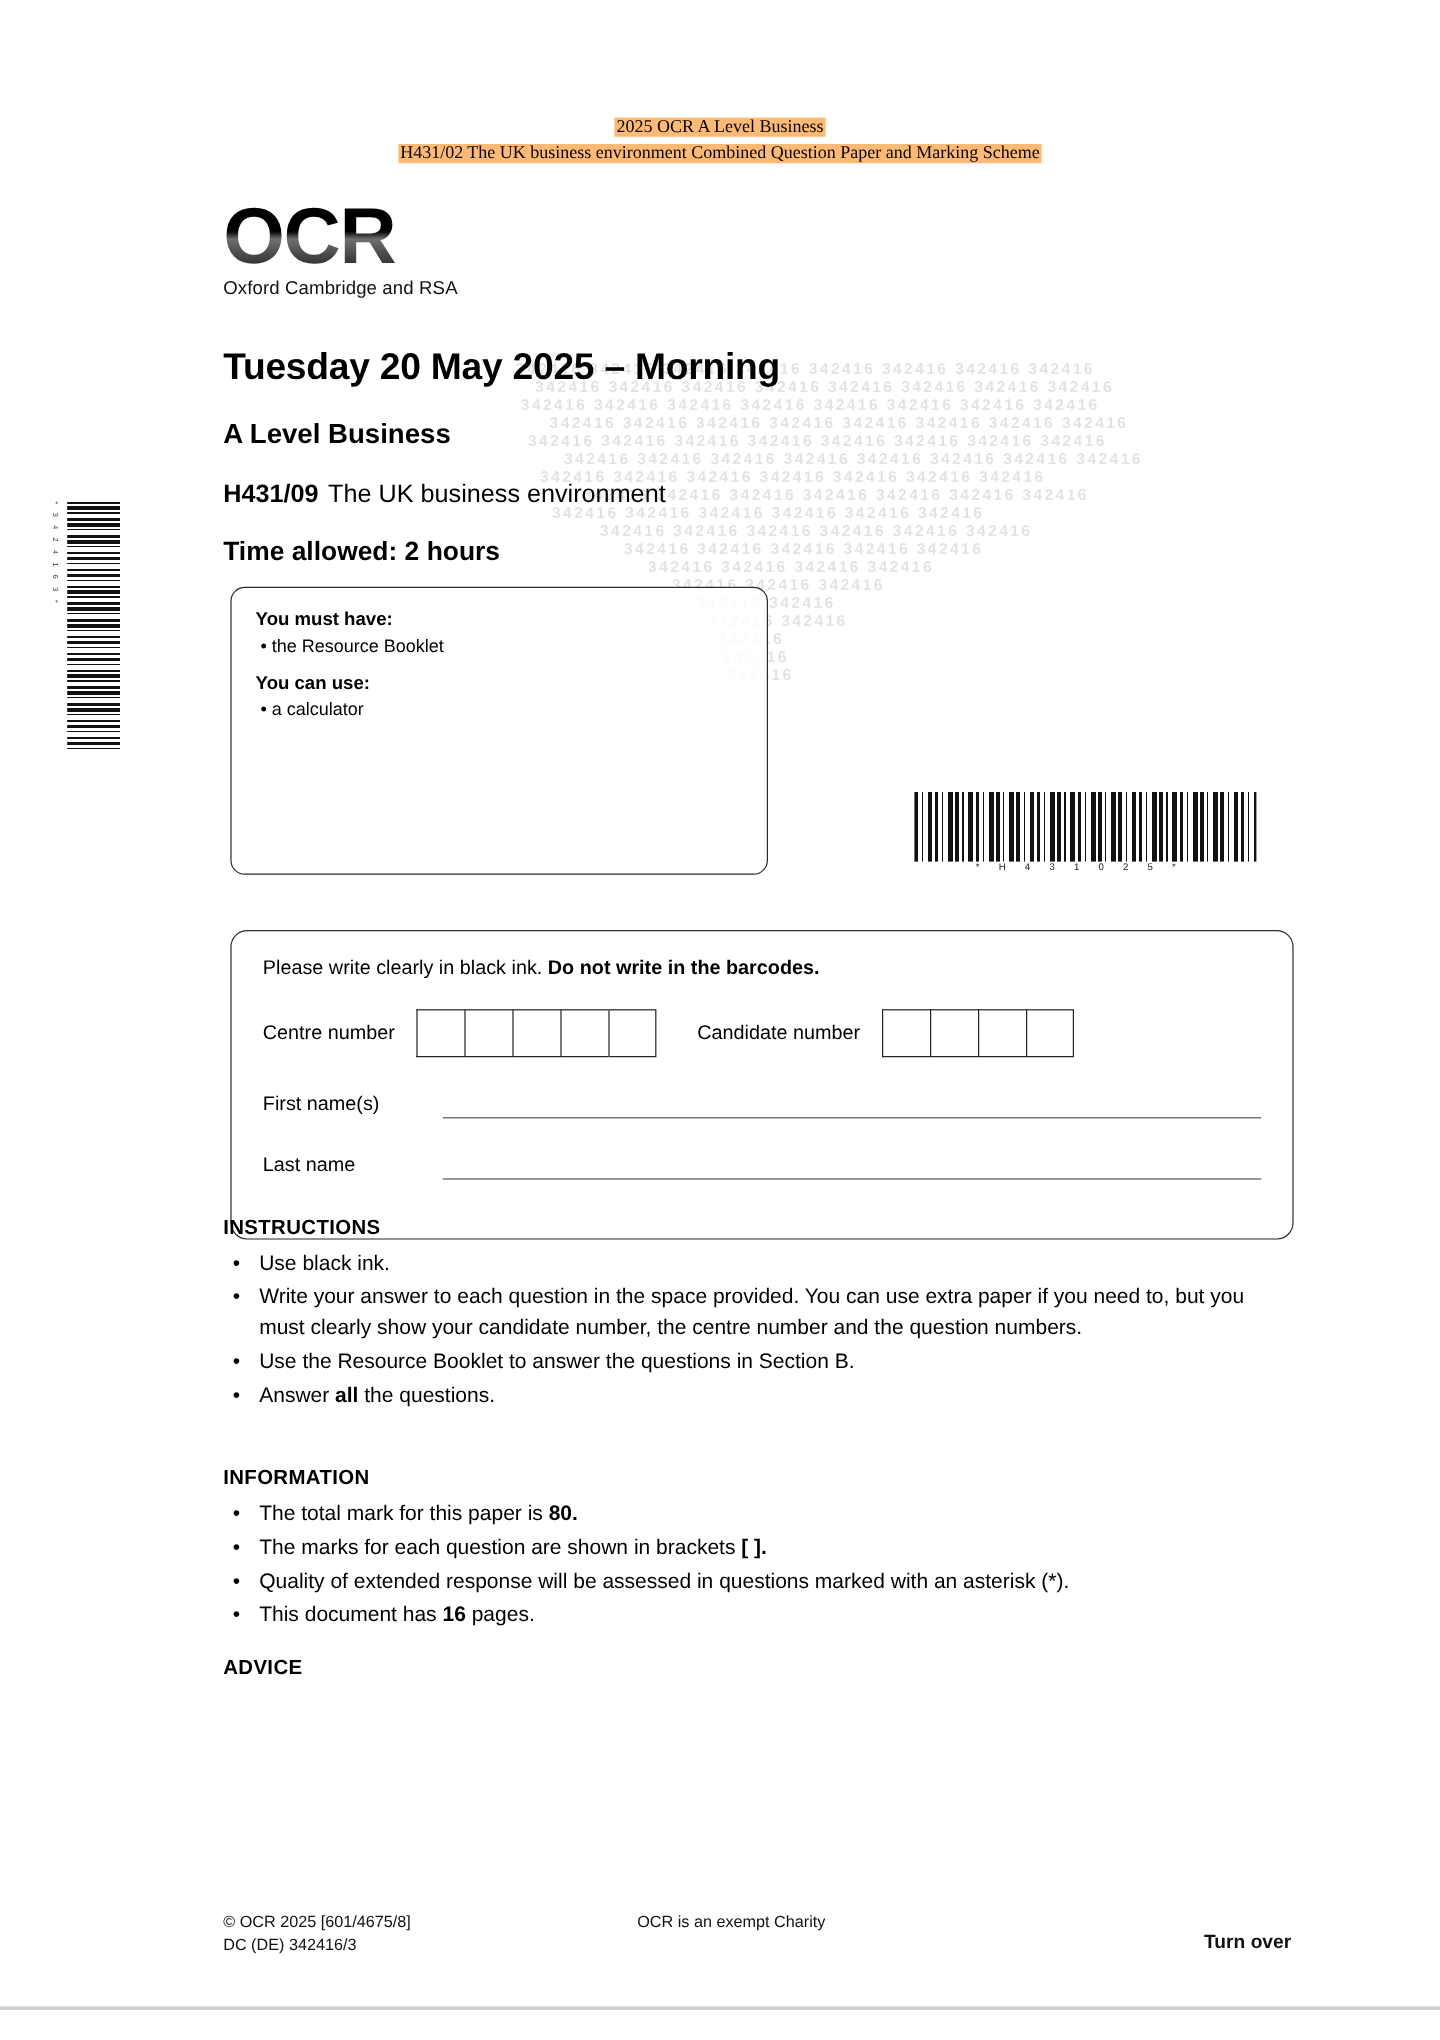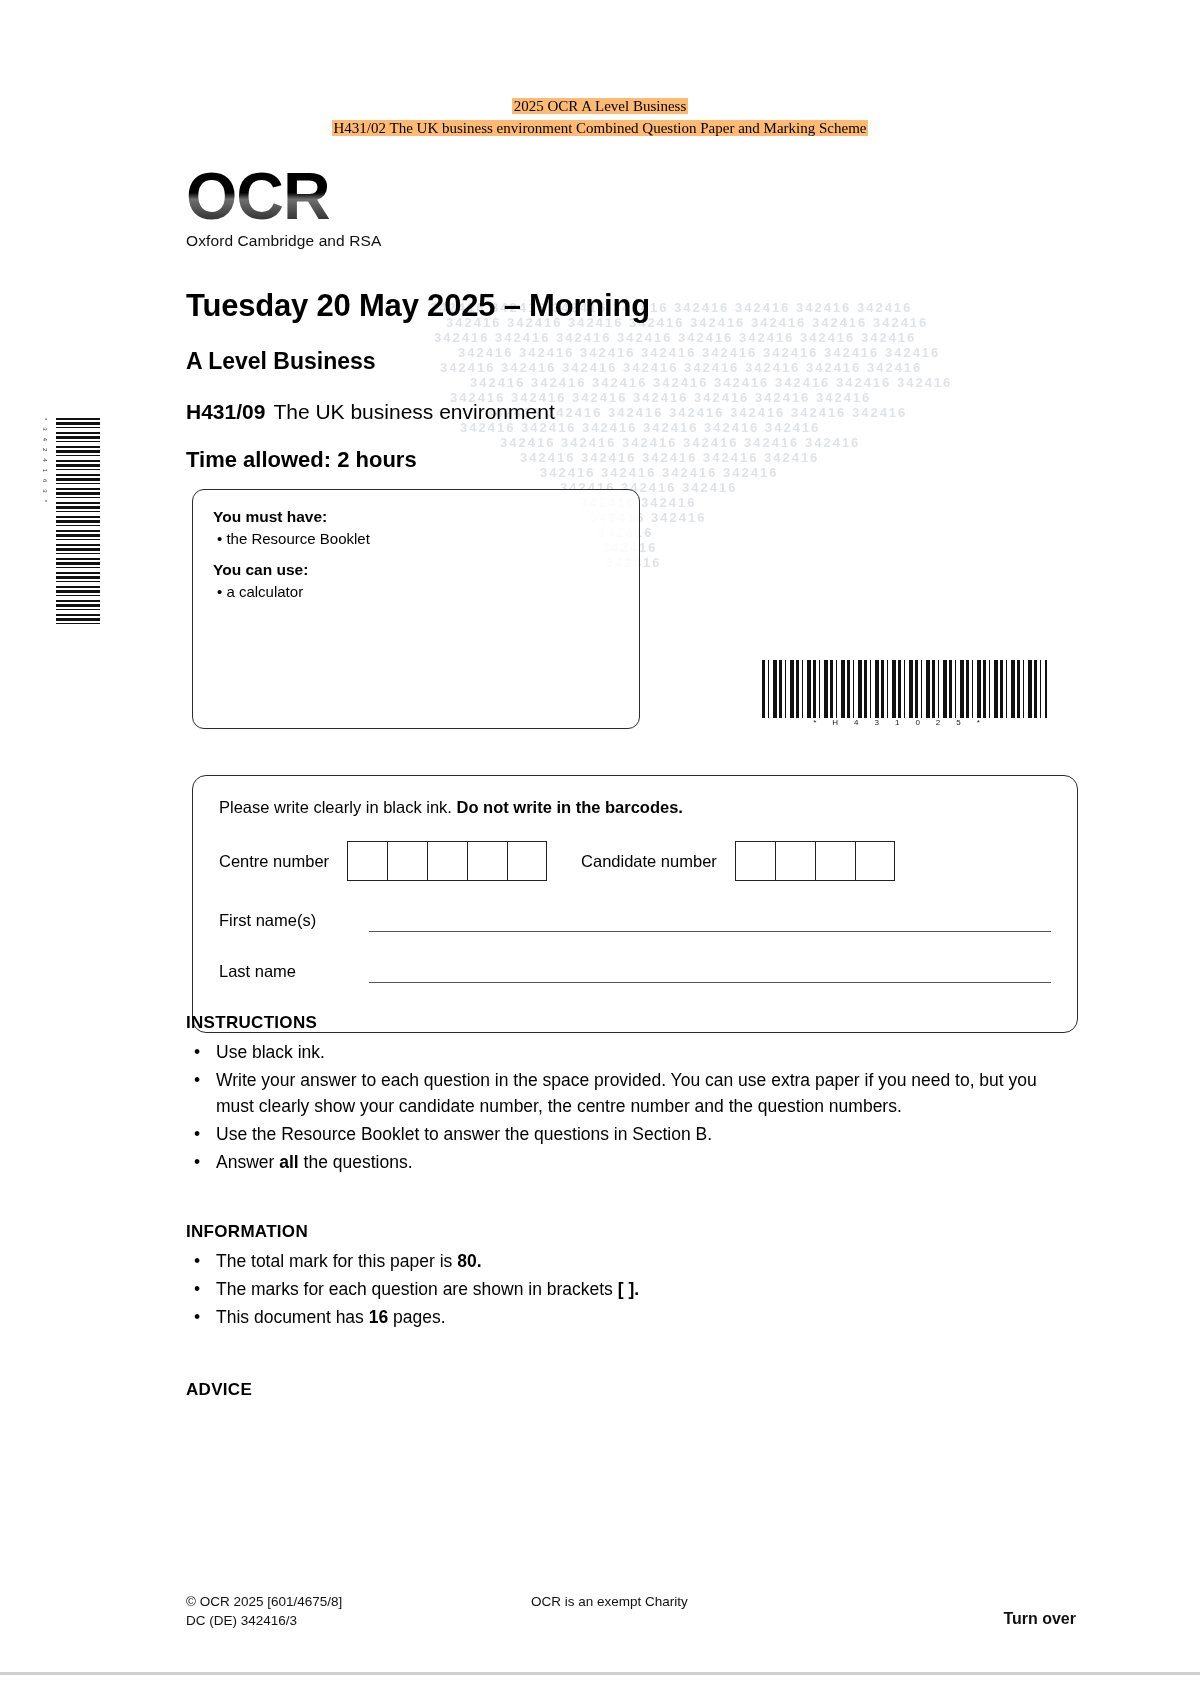--- a/index.html
+++ b/index.html
@@ -423,20 +423,21 @@
       <li>Use the Resource Booklet to answer the questions in Section B.</li>
       <li>Answer <b>all</b> the questions.</li>
     </ul>
   </div>
 
   <div class="sec" id="information">
     <h3>INFORMATION</h3>
     <ul>
       <li>The total mark for this paper is <b>80.</b></li>
       <li>The marks for each question are shown in brackets <b>[ ].</b></li>
+      <li>Quality of extended response will be assessed in questions marked with an asterisk (*).</li>
       <li>This document has <b>16</b> pages.</li>
     </ul>
   </div>
 
   <div class="sec" id="advice">
     <h3>ADVICE</h3>
   </div>
 
   <div class="footer">
     <div class="fl">

